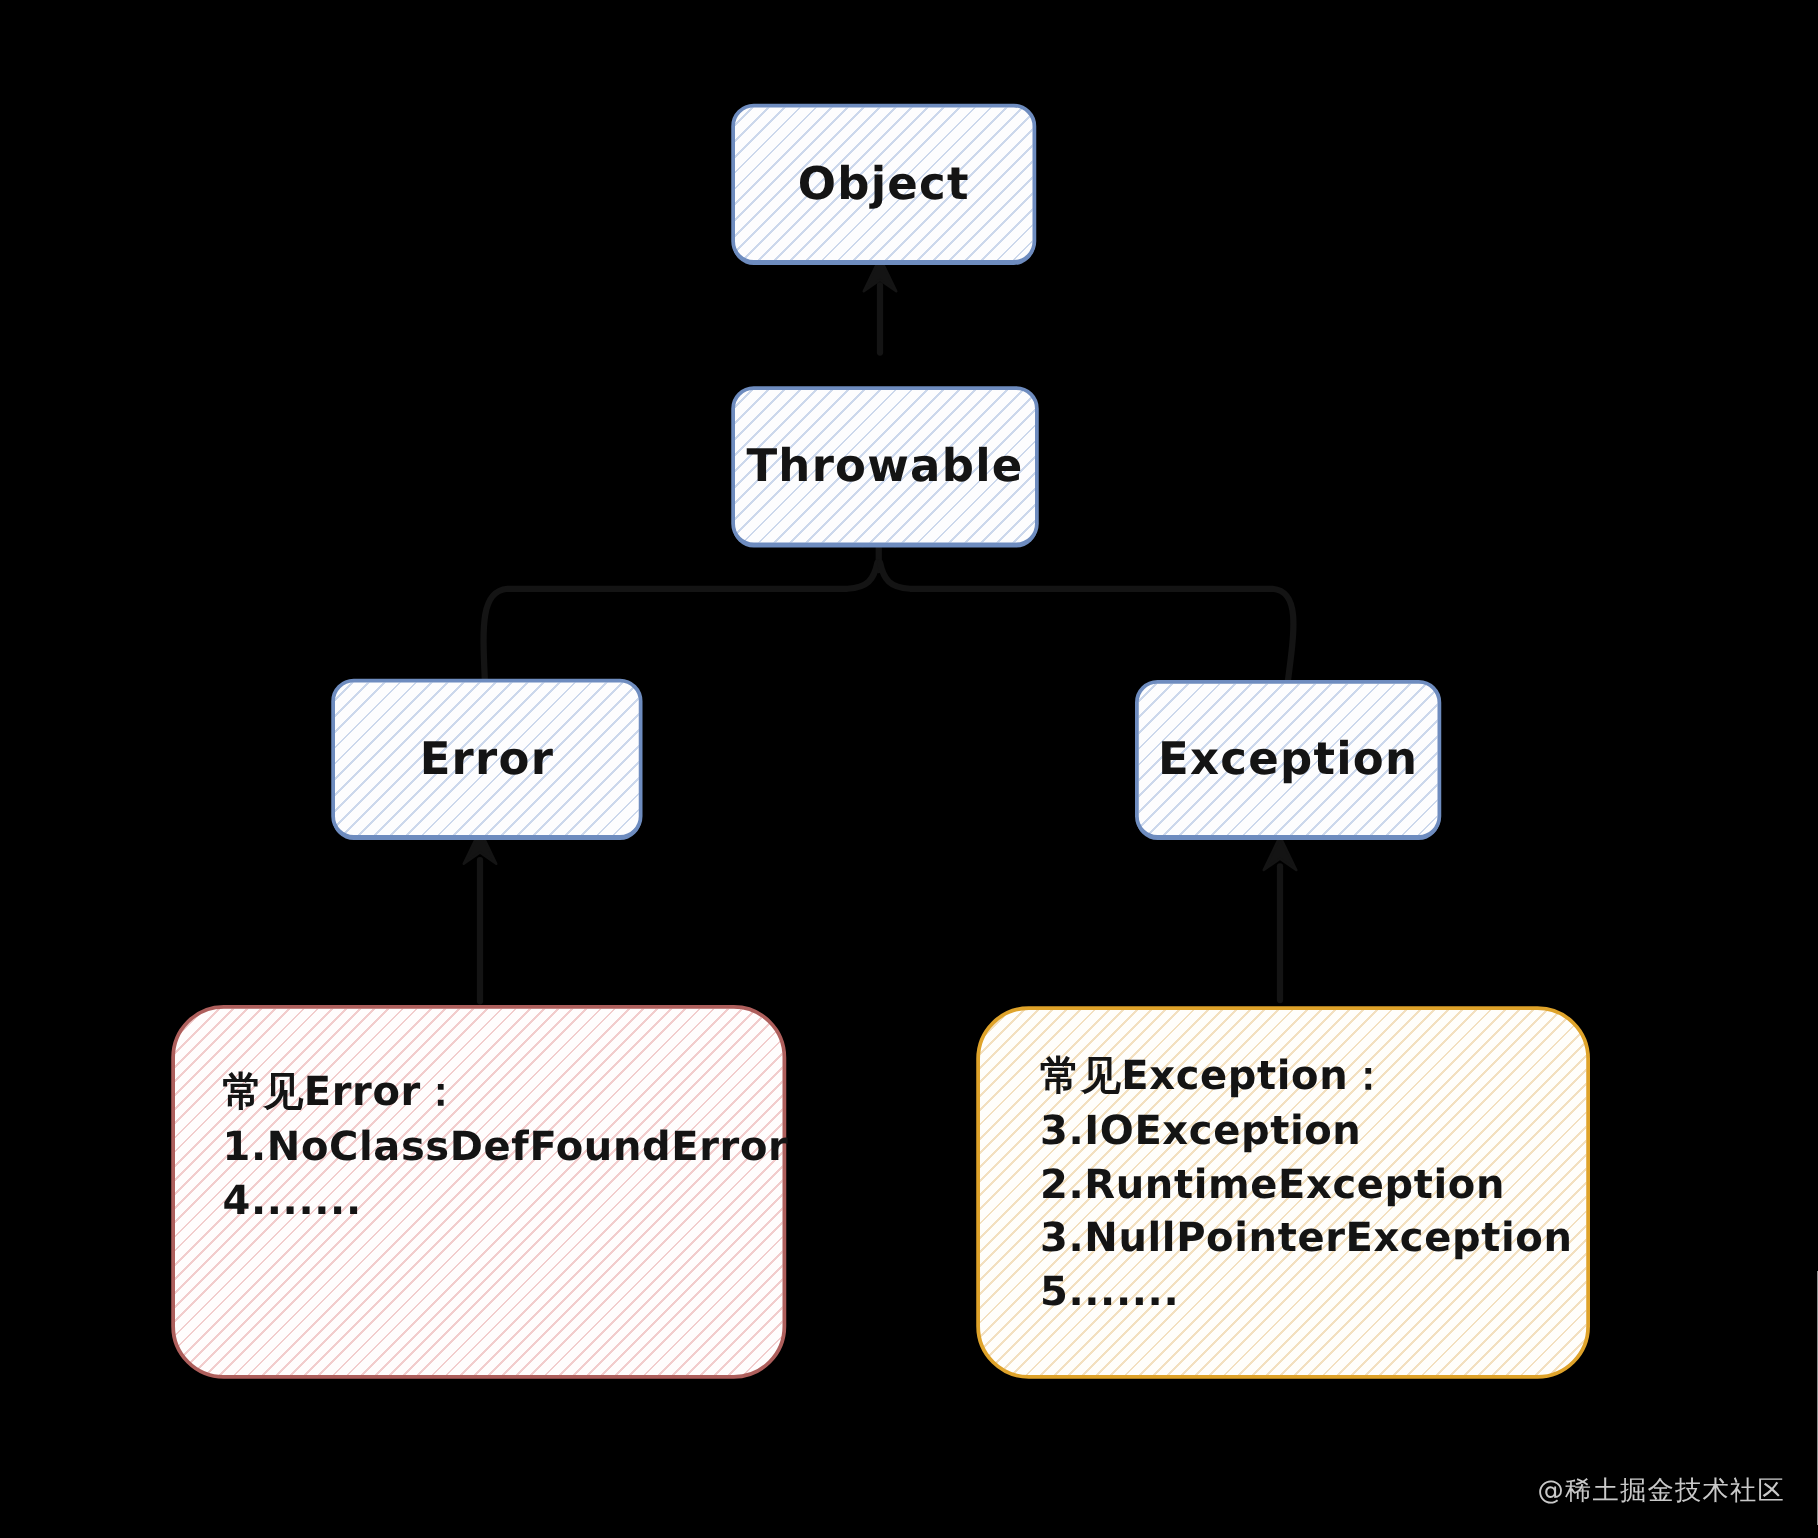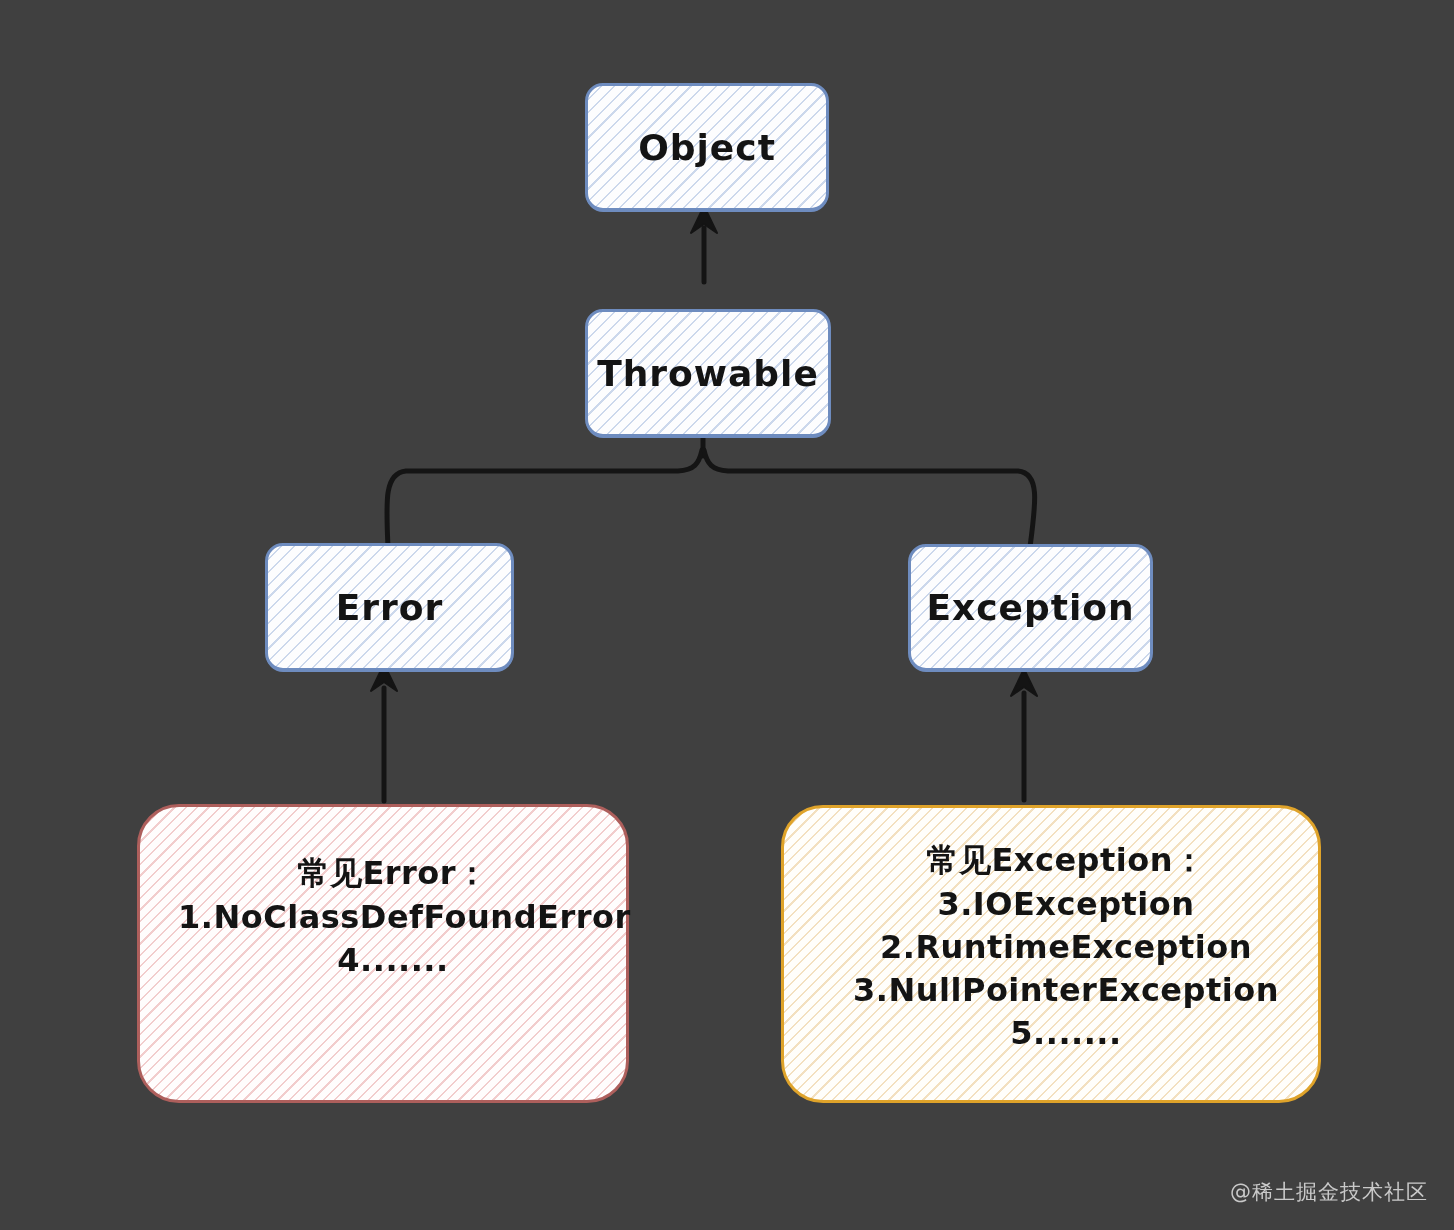--- a/index.html
+++ b/index.html
@@ -8,51 +8,51 @@
     --error-border:#ae5f5c;
     --error-hatch:#f2cdcd;
     --exception-border:#dfa32a;
     --exception-hatch:#f3e0c0;
     --arrow:#141414;
     --text:#141414;
     --watermark:#c9c9c9;
   }
   html,body{margin:0;padding:0;background:#ffffff;}
   .canvas{
-    position:relative;width:1454px;height:1230px;background:#404040;overflow:hidden;
+    position:relative;width:1454px;height:1230px;background:#000000;overflow:hidden;
     font-family:"DejaVu Sans","Liberation Sans",sans-serif;color:var(--text);
   }
   .wires{position:absolute;left:0;top:0;width:1454px;height:1230px;}
   .wire{stroke:var(--arrow);stroke-width:5;fill:none;stroke-linecap:round;stroke-linejoin:round;}
   .head{fill:var(--arrow);stroke:var(--arrow);stroke-width:2;stroke-linejoin:round;}
   .node{
     position:absolute;display:flex;align-items:center;justify-content:center;
     border:3.5px solid var(--node-border);border-radius:18px;
     background-color:#fdfdfe;
     background-image:repeating-linear-gradient(135deg, var(--node-hatch) 0 1.6px, transparent 1.6px 9px);
     font-size:36px;font-weight:600;letter-spacing:1px;
     box-shadow:0 2px 0 -1px var(--node-border);
   }
   .node-object{left:585px;top:83px;width:238px;height:122px;}
   .node-throwable{left:585px;top:285px;width:240px;height:122px;margin-top:24px;}
   .node-error{left:265px;top:543px;width:243px;height:122px;}
   .node-exception{left:908px;top:544px;width:239px;height:121px;}
   .note{
     position:absolute;box-sizing:border-box;border:3.5px solid;border-radius:42px;
-    font-size:32px;font-weight:600;letter-spacing:0.5px;text-align:center;
+    font-size:32px;font-weight:600;letter-spacing:0.5px;
   }
   .note-error{
     left:137px;top:804px;width:492px;height:299px;
     border-color:var(--error-border);
     background-color:#fffdfd;
     background-image:repeating-linear-gradient(135deg, var(--error-hatch) 0 1.6px, transparent 1.6px 8px);
     padding:44px 18px 0 38px;
   }
   .note-exception{
-    left:781px;top:805px;width:540px;height:298px;
+    left:781px;top:805px;width:491px;height:298px;
     border-color:var(--exception-border);
     background-color:#fffefb;
     background-image:repeating-linear-gradient(135deg, var(--exception-hatch) 0 1.6px, transparent 1.6px 8px);
     padding:30px 18px 0 48px;
   }
   .note-title{line-height:45px;}
   .note-line{line-height:43px;}
   .watermark{
     position:absolute;right:26px;bottom:24px;
     font-size:21px;font-weight:400;color:var(--watermark);letter-spacing:1px;

